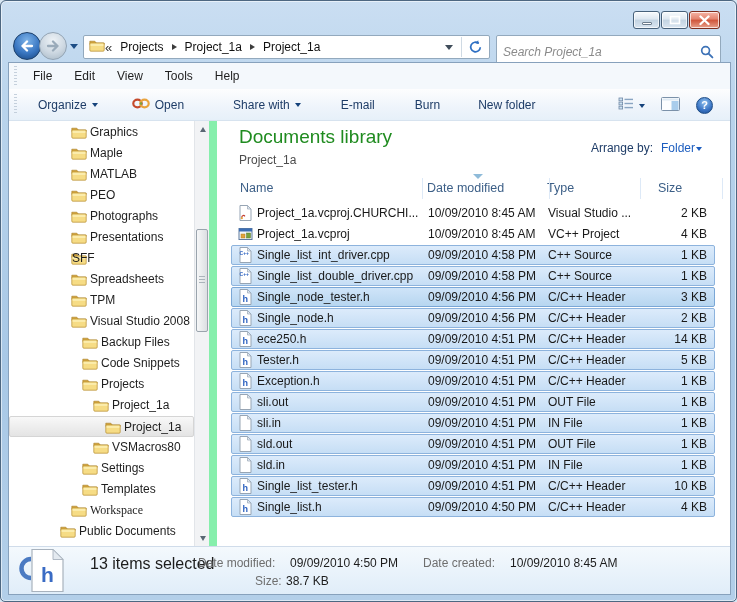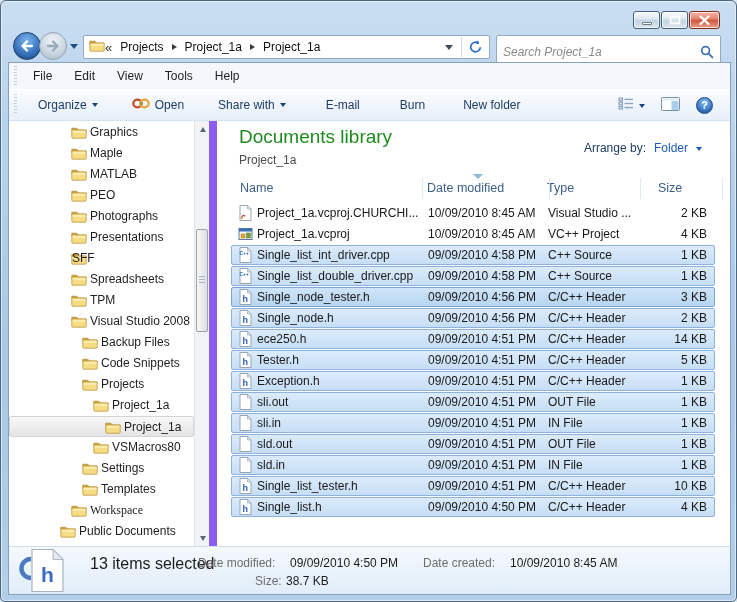--- a/index.html
+++ b/index.html
@@ -56,42 +56,42 @@
     background:repeating-linear-gradient(#b9c6d4 0 1px, transparent 1px 3px); opacity:.8; }
   #toolbar-left { display:flex; align-items:center; margin-left:21px; }
   .tb-btn { display:flex; align-items:center; gap:5px; padding:5px 8px; border-radius:2px; white-space:nowrap; }
   .tb-arrow { width:0; height:0; border-left:3.5px solid transparent; border-right:3.5px solid transparent; border-top:4px solid #15427b; margin-top:1px; }
   #toolbar-right { position:absolute; right:14px; top:0; height:32px; display:flex; align-items:center; gap:10px; }
   .tbr-btn { display:flex; align-items:center; gap:5px; padding:4px 3px; }
   .help-circle { width:17px; height:17px; border-radius:50%; border:1px solid #1d4c85; color:#fff; font-weight:bold;
     font-size:11px; display:flex; align-items:center; justify-content:center;
     background:radial-gradient(circle at 50% 30%, #8ec1ef, #3a74c4 60%, #1f4f92); }
   
-  #body { position:absolute; left:0; top:58px; width:717px; height:425px; background:#8b5cf6; }
+  #body { position:absolute; left:0; top:58px; width:717px; height:425px; background:#86efac; }
   #sidebar { position:absolute; left:0; top:0; width:200px; height:425px; background:#fff; }
   .tree-item { position:absolute; left:0; width:185px; height:21px; line-height:21px; }
   .tree-item.selected { background:linear-gradient(#f8f8f8,#e4e4e4); border:1px solid #d5d5d5; border-radius:2px; }
   .tree-icon { position:absolute; top:3px; }
   .tree-label { position:absolute; top:0; white-space:nowrap; color:#1e1e1e; }
   
   #sb-track { position:absolute; right:0; top:0; width:15px; height:425px; background:#f2f3f5; border-left:1px solid #e2e5e9; }
   .sb-arrow { position:absolute; left:0; width:15px; height:16px; display:flex; align-items:center; justify-content:center; }
   .tri-up { width:0;height:0;border-left:3.5px solid transparent;border-right:3.5px solid transparent;border-bottom:5px solid #5a6774; }
   .tri-down { width:0;height:0;border-left:3.5px solid transparent;border-right:3.5px solid transparent;border-top:5px solid #5a6774; }
   #sb-thumb { position:absolute; left:1px; top:108px; width:12px; height:103px; border:1px solid #9aa4ad; border-radius:2px;
     background:linear-gradient(90deg,#f6f7f8,#dcdfe2); }
   #sb-thumb::after { content:""; position:absolute; left:2px; right:2px; top:46px; height:7px;
     background:repeating-linear-gradient(#aab3bb 0 1px, transparent 1px 3px); }
   
   #filepane { position:absolute; left:208px; top:0; width:513px; height:425px; background:#fff; }
   #lib-title { position:absolute; left:22px; top:5px; font-size:19px; color:#1f8b1f; }
   #lib-subtitle { position:absolute; left:22px; top:32px; color:#4c4c4c; }
   #arrange { position:absolute; right:28px; top:20px; display:flex; align-items:center; gap:8px; }
   #arrange .lbl { color:#1e3c67; }
-  #arrange .val { color:#1c5dbf; display:flex; align-items:center; gap:8px; }
+  #arrange .val { color:#1c5dbf; display:flex; align-items:center; gap:1px; }
   #arrange .tb-arrow { border-top-color:#1c5dbf; }
   .col-header { position:absolute; top:60px; color:#3c5f87; font-size:12.5px; }
   .col-sep { position:absolute; top:57px; height:21px; width:1px; background:#dde9f7; }
   #sort-tri { position:absolute; left:256px; top:53px; width:0; height:0;
     border-left:5px solid transparent; border-right:5px solid transparent; border-top:5px solid #8fbbd9; }
   .file-row { position:absolute; left:14px; width:484px; height:20px; border:1px solid transparent; border-radius:2px; }
   .file-row.selected { background:linear-gradient(#dcebfb,#c6def5); border-color:#8db3dd; }
   .file-row.focused { background:linear-gradient(#cfe4f9,#b7d6f0); border-color:#7aa7d6; }
   .fcell { position:absolute; top:0; line-height:18px; white-space:nowrap; color:#191919; }
   .f-icon { left:6px; top:1px; }
@@ -186,21 +186,21 @@
             <span class="tb-arrow"></span>
           </div>
           <div class="tb-btn" style="margin-left: 18px;">
             <span><svg width="18" height="13" viewBox="0 0 18 13">
                 <ellipse cx="5.5" cy="6.5" rx="4.2" ry="3.8" fill="none" stroke="#c54a2c" stroke-width="2.2"></ellipse>
                 <ellipse cx="12.5" cy="6.5" rx="4.2" ry="3.8" fill="none" stroke="#e9a33c" stroke-width="2.2"></ellipse>
                 <circle cx="9" cy="6.5" r="1.3" fill="#79a23e"></circle>
               </svg></span>
             <span>Open</span>
           </div>
-          <div class="tb-btn" style="margin-left: 18px; text-align: right;">
+          <div class="tb-btn" style="margin-left: 33px; text-align: right;">
             <span>Share with</span>
             <span class="tb-arrow"></span>
           </div>
           <div class="tb-btn" style="margin-left: 24px;">
             <span>E-mail</span>
           </div>
           <div class="tb-btn" style="margin-left: 24px;">
             <span>Burn</span>
           </div>
           <div class="tb-btn" style="margin-left: 22px;">

